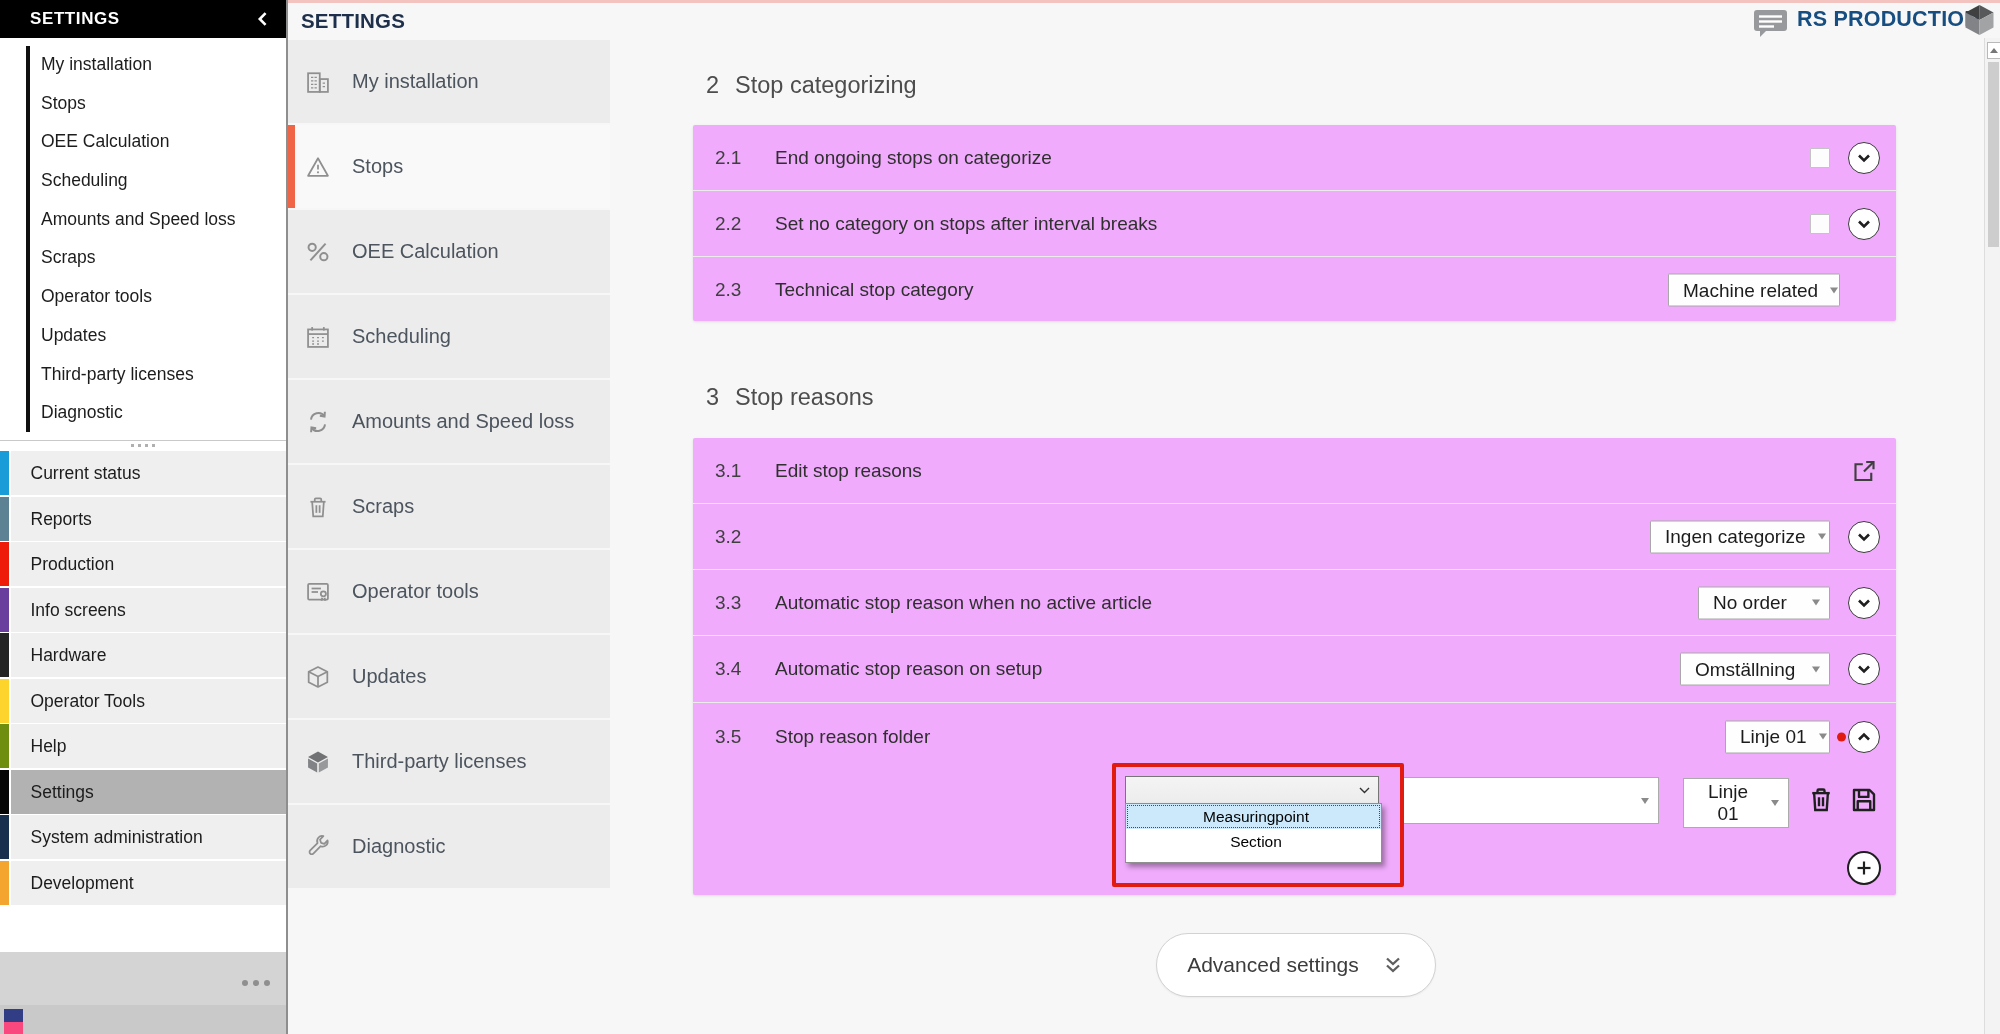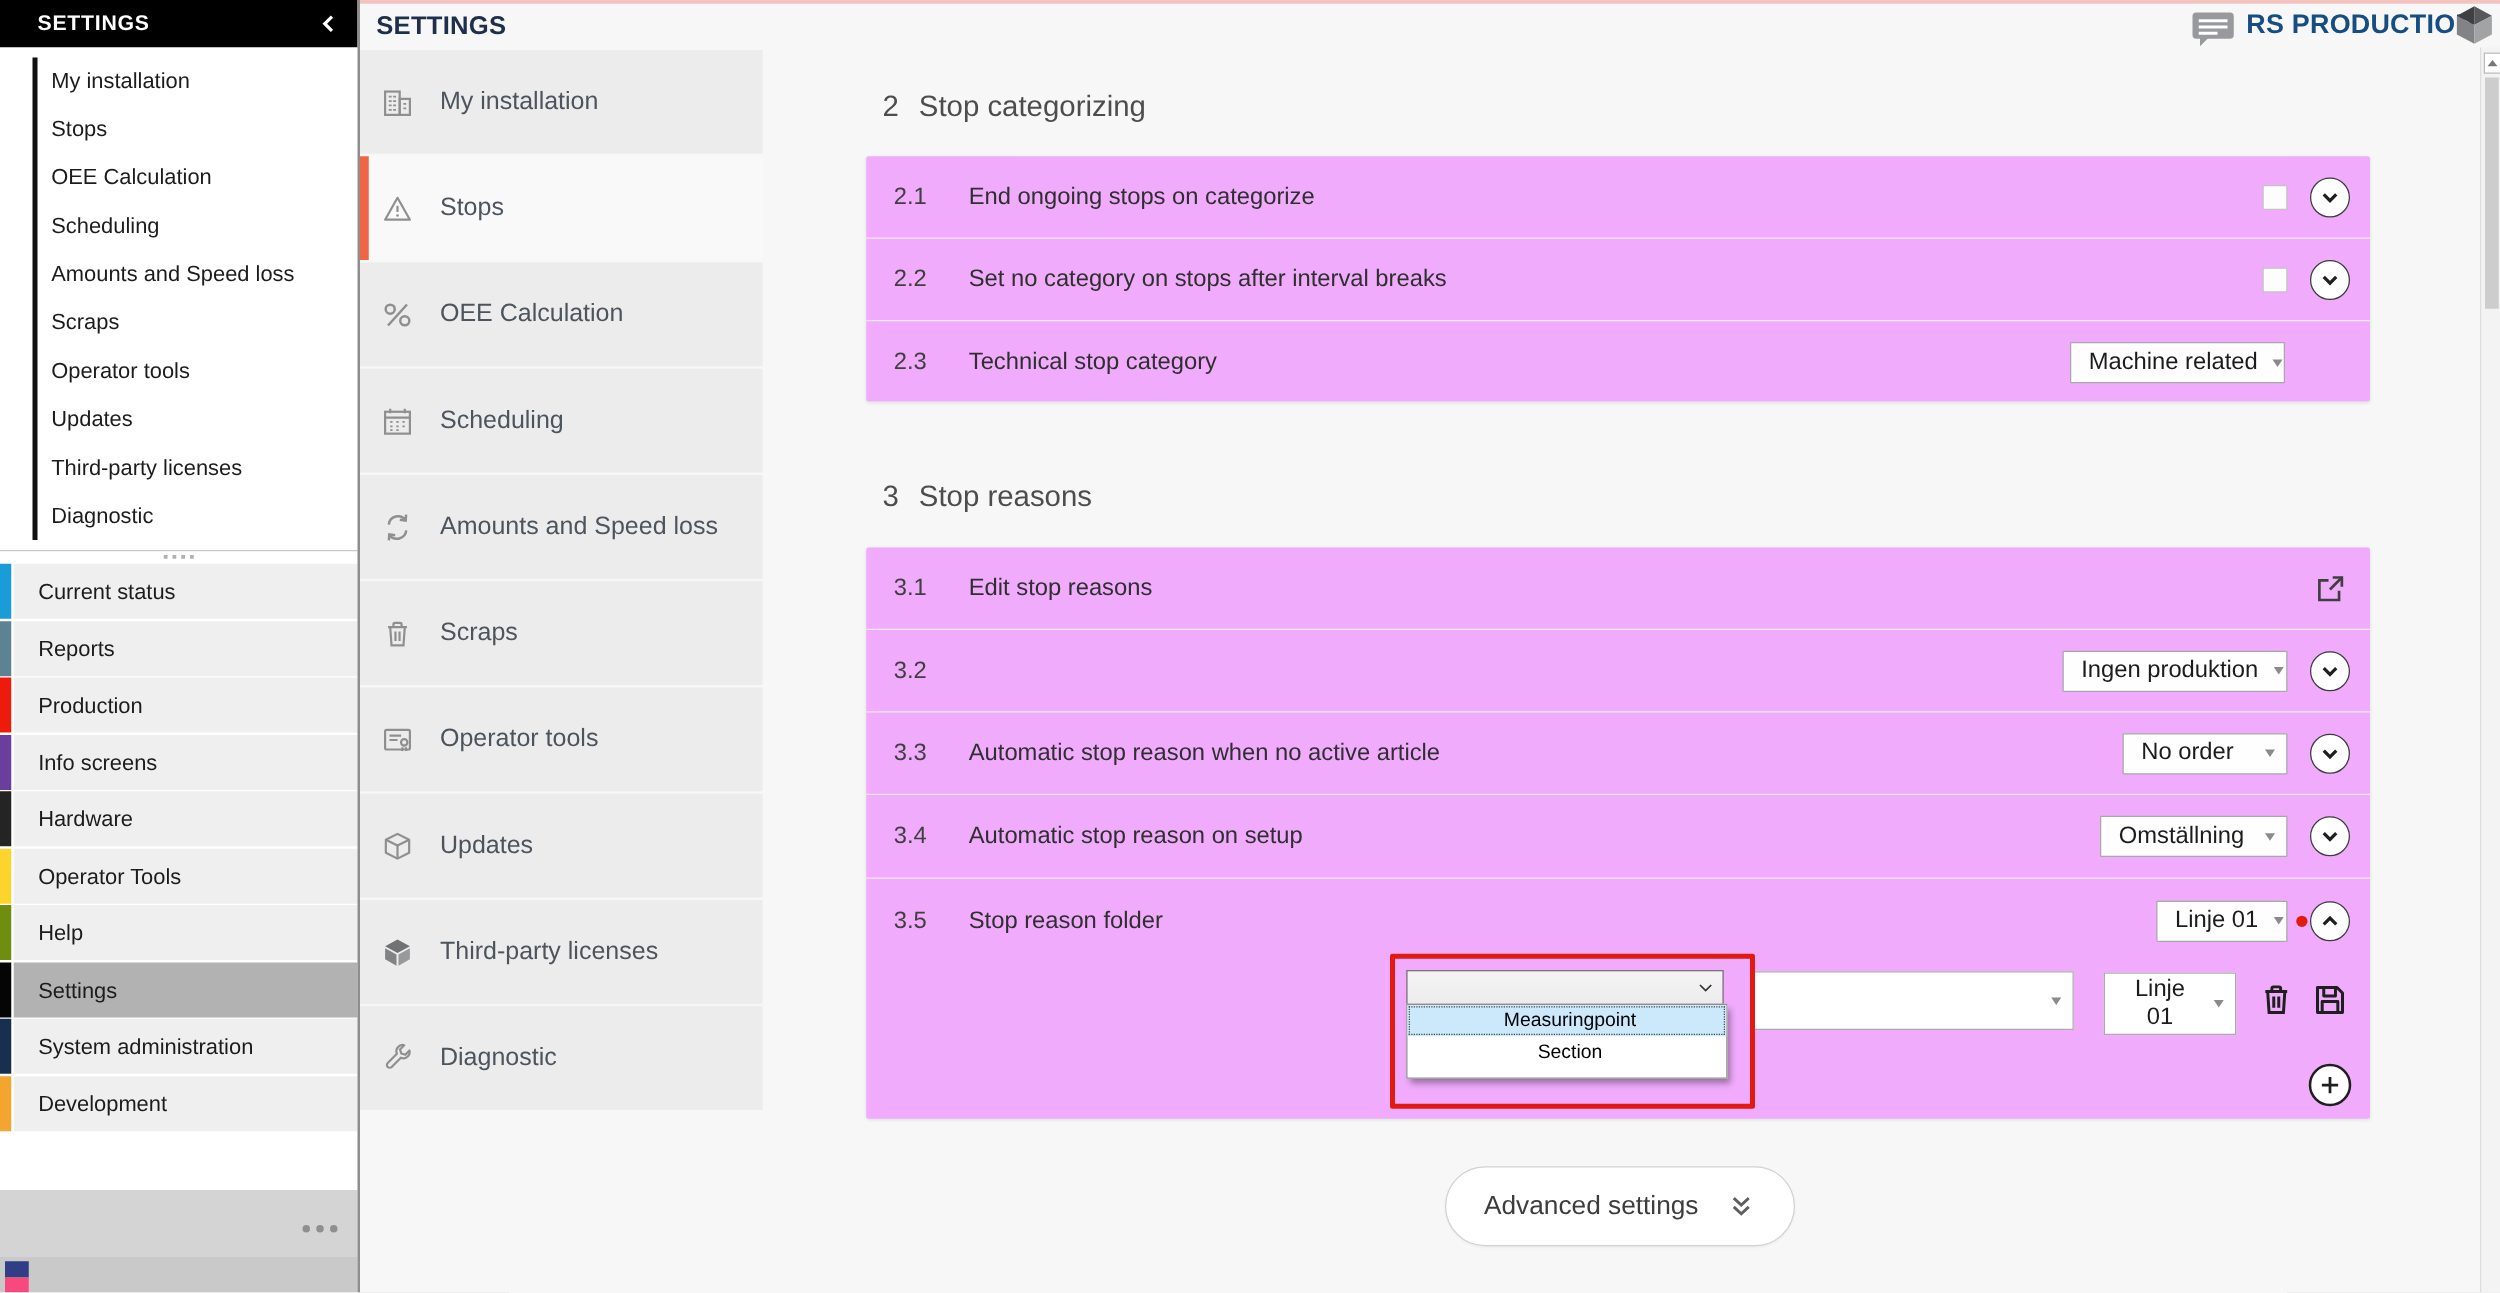--- a/index.html
+++ b/index.html
@@ -353,21 +353,21 @@
       <span class="checkbox"></span>
       <span class="cir-btn">
         <svg width="26" height="26" viewBox="0 0 26 26">
             <polyline points="8,10.5 13,15.5 18,10.5" fill="none" stroke="#1f1f1f" stroke-width="2.6"></polyline>
           </svg>
       </span>
     </div>
     <div class="row" style="height:66px;">
       <span class="rnum">2.3</span>
       <span class="rlabel">Technical stop category</span>
-      <span class="dd" style="right:68px;width:170px;">
+      <span class="dd" style="right:56px;width:170px;">
         <span class="dval">Machine related</span>
         <span class="caret"></span>
       </span>
     </div>
   </div>
 
   <div class="sec-header" style="left:706px;top:384px;">
     <span>3</span>
     <span>Stop reasons</span>
   </div>
@@ -380,21 +380,21 @@
         <svg width="27" height="27" viewBox="0 0 24 24" fill="none" stroke="#3f3f3f" stroke-width="1.9">
           <path d="M18 13.5V20H4V6h6.5"></path>
             <polyline points="13.5,4 20,4 20,10.5"></polyline>
             <line x1="20" y1="4" x2="11.5" y2="12.5"></line>
         </svg>
       </span>
     </div>
     <div class="row" style="height:65px;">
       <span class="rnum">3.2</span>
       <span class="dd" style="right:66px;width:178px;">
-        <span class="dval">Ingen produktion</span>
+        <span class="dval">Ingen categorize</span>
         <span class="caret"></span>
       </span>
       <span class="cir-btn">
         <svg width="26" height="26" viewBox="0 0 26 26">
             <polyline points="8,10.5 13,15.5 18,10.5" fill="none" stroke="#1f1f1f" stroke-width="2.6"></polyline>
           </svg>
       </span>
     </div>
     <div class="row" style="height:65px;">
       <span class="rnum">3.3</span>

